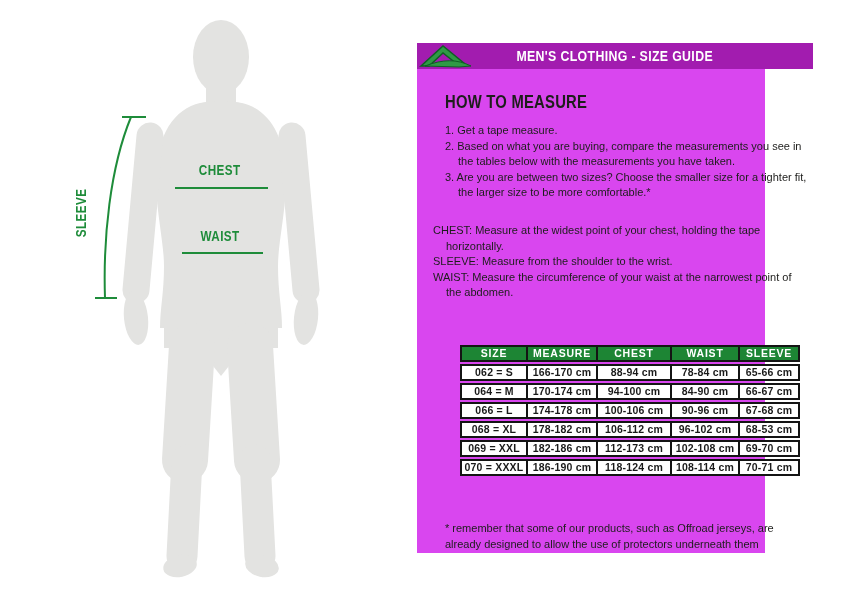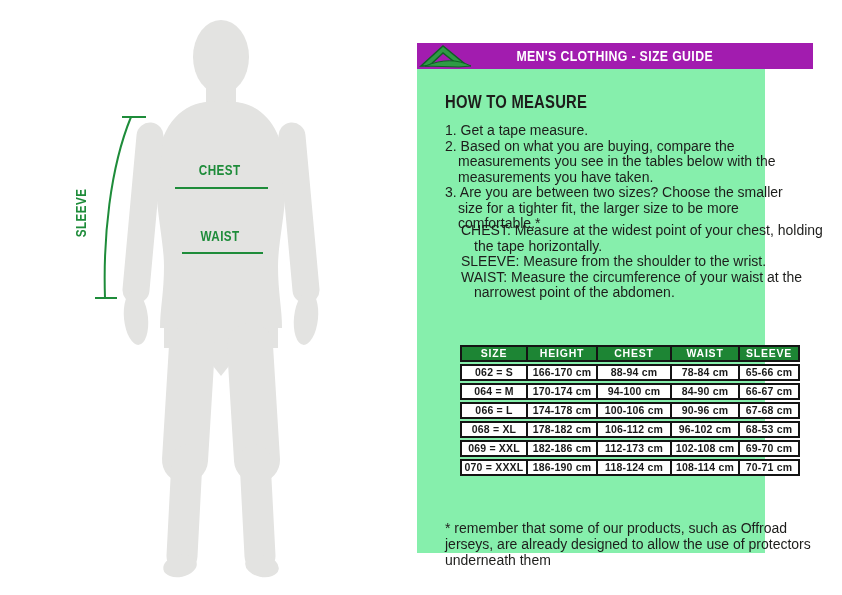--- a/index.html
+++ b/index.html
@@ -12,26 +12,26 @@
   .measure-label .cond{display:inline-block;transform:scaleX(0.78);transform-origin:center;letter-spacing:0.5px;white-space:nowrap;}
   .chest-label{left:172px;top:161px;width:96px;}
   .waist-label{left:172px;top:227px;width:96px;}
   .sleeve-label{left:20px;top:205px;width:120px;height:16px;transform:rotate(-90deg);}
 
   
   .green-bar{position:absolute;left:417px;top:43px;width:396px;height:26px;background:#a21caf;display:flex;align-items:center;justify-content:center;}
   .green-bar .title-text{color:#ffffff;font-weight:bold;font-size:14px;display:inline-block;transform:scaleX(0.88);letter-spacing:0.4px;white-space:nowrap;}
   .brand-logo{position:absolute;left:419px;top:44px;width:54px;height:24px;}
 
-  .panel{position:absolute;left:417px;top:69px;width:348px;height:484px;background:#86efac;}
+  .panel{position:absolute;left:417px;top:69px;width:348px;height:484px;background:#d946ef;}
   .panel .section-title{position:absolute;left:28px;top:22px;font-size:19px;font-weight:bold;color:#1d1d1b;}
   .panel .section-title .cond{display:inline-block;transform:scaleX(0.78);transform-origin:left center;letter-spacing:0.3px;white-space:nowrap;}
-  .text-block{position:absolute;color:#1d1d1b;font-size:14px;line-height:15.5px;}
+  .text-block{position:absolute;color:#1d1d1b;font-size:11px;line-height:15.5px;}
   .steps{left:28px;top:54px;width:362px;}
-  .defs{left:44px;top:154px;width:362px;}
+  .defs{left:16px;top:154px;width:362px;}
   .step,.def{padding-left:13px;text-indent:-13px;}
   .footnote{left:28px;top:451px;width:366px;line-height:16px;}
 
   
   .table-wrap{position:absolute;left:26px;top:274px;}
   table.size-table{border-collapse:separate;border-spacing:0 2px;table-layout:fixed;width:340px;padding-left:17px;}
   table.size-table th, table.size-table td{
     border-top:2px solid #141414;border-bottom:2px solid #141414;border-right:2px solid #141414;
     text-align:center;vertical-align:middle;padding:1px 0;font-size:10.5px;line-height:11px;font-weight:bold;
     overflow:hidden;white-space:nowrap;}
@@ -115,21 +115,21 @@
         <colgroup>
             <col style="width:68px">
             <col style="width:70px">
             <col style="width:74px">
             <col style="width:68px">
             <col style="width:60px">
           </colgroup>
         <thead>
           <tr>
             <th>SIZE</th>
-            <th>HEIGHT</th>
+            <th>MEASURE</th>
             <th>CHEST</th>
             <th>WAIST</th>
             <th>SLEEVE</th>
           </tr>
         </thead>
         <tbody>
           <tr>
             <td>062 = S</td>
             <td>166-170 cm</td>
             <td>88-94 cm</td>

